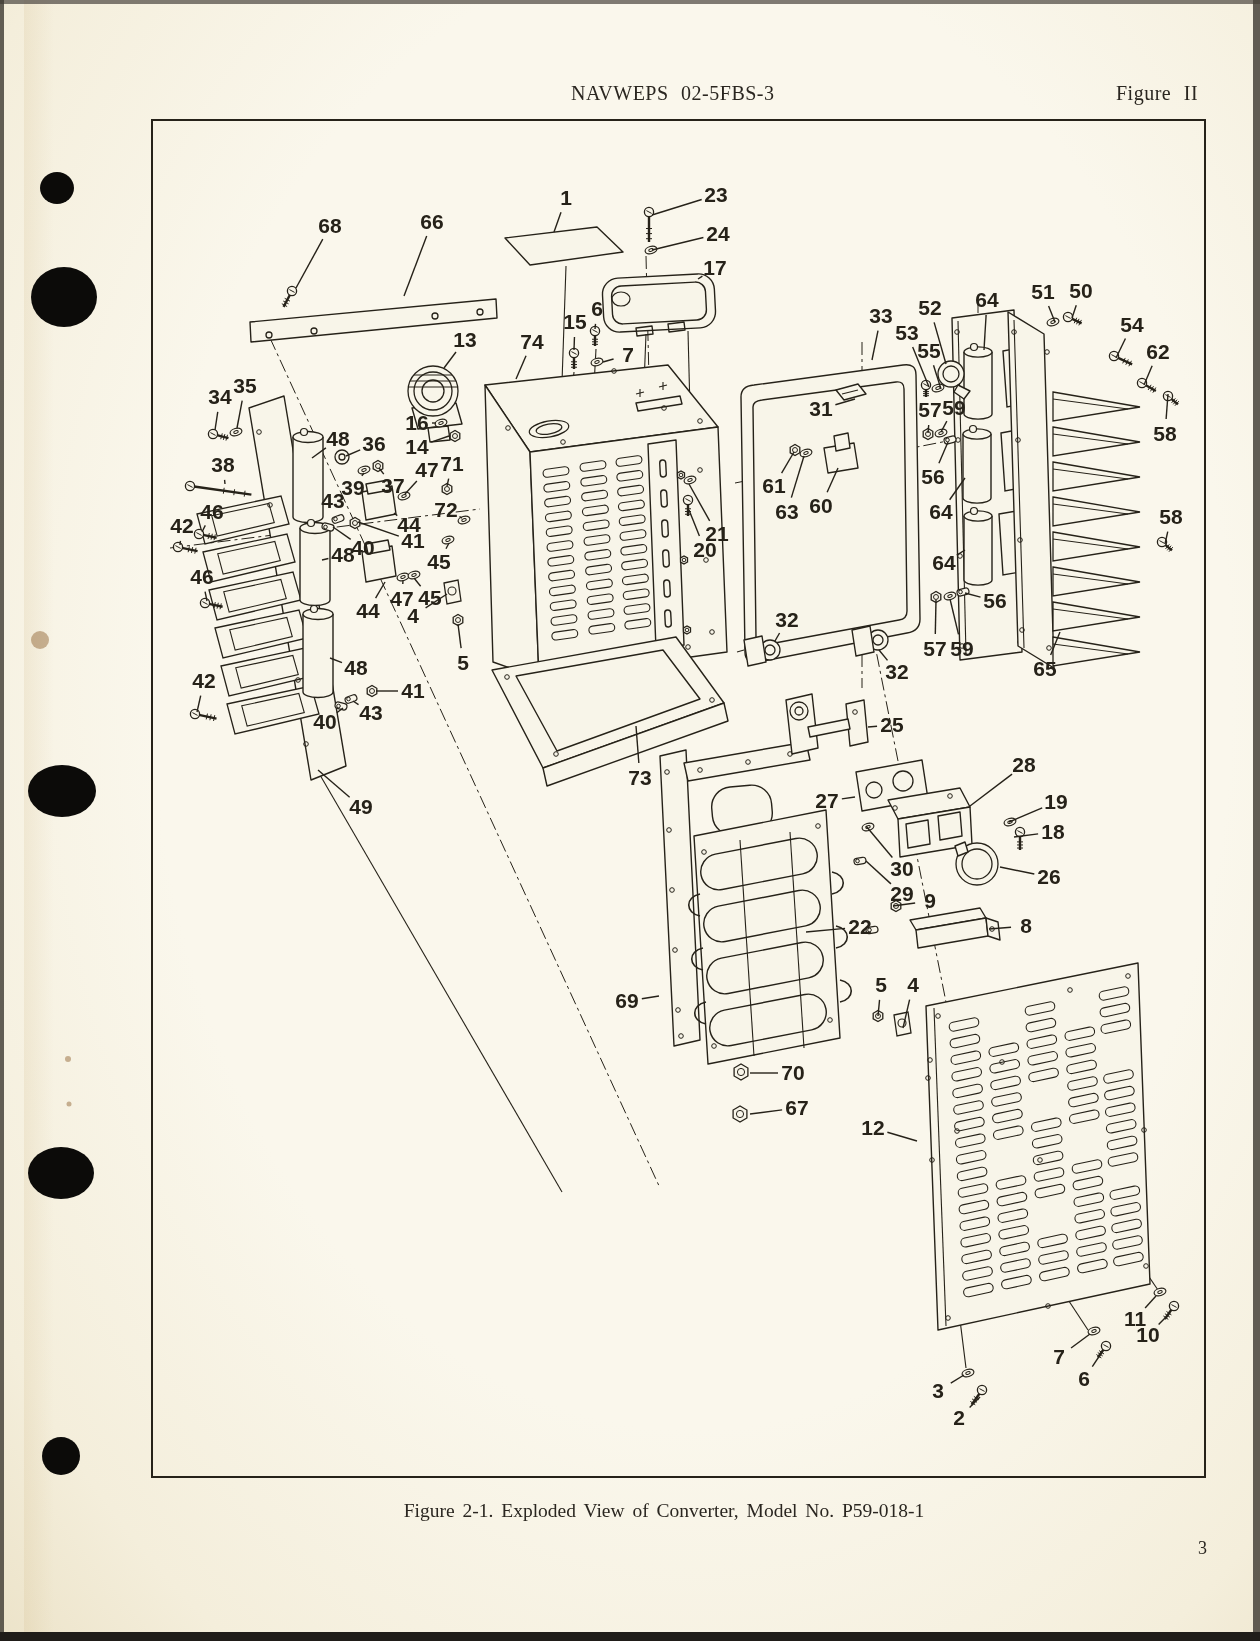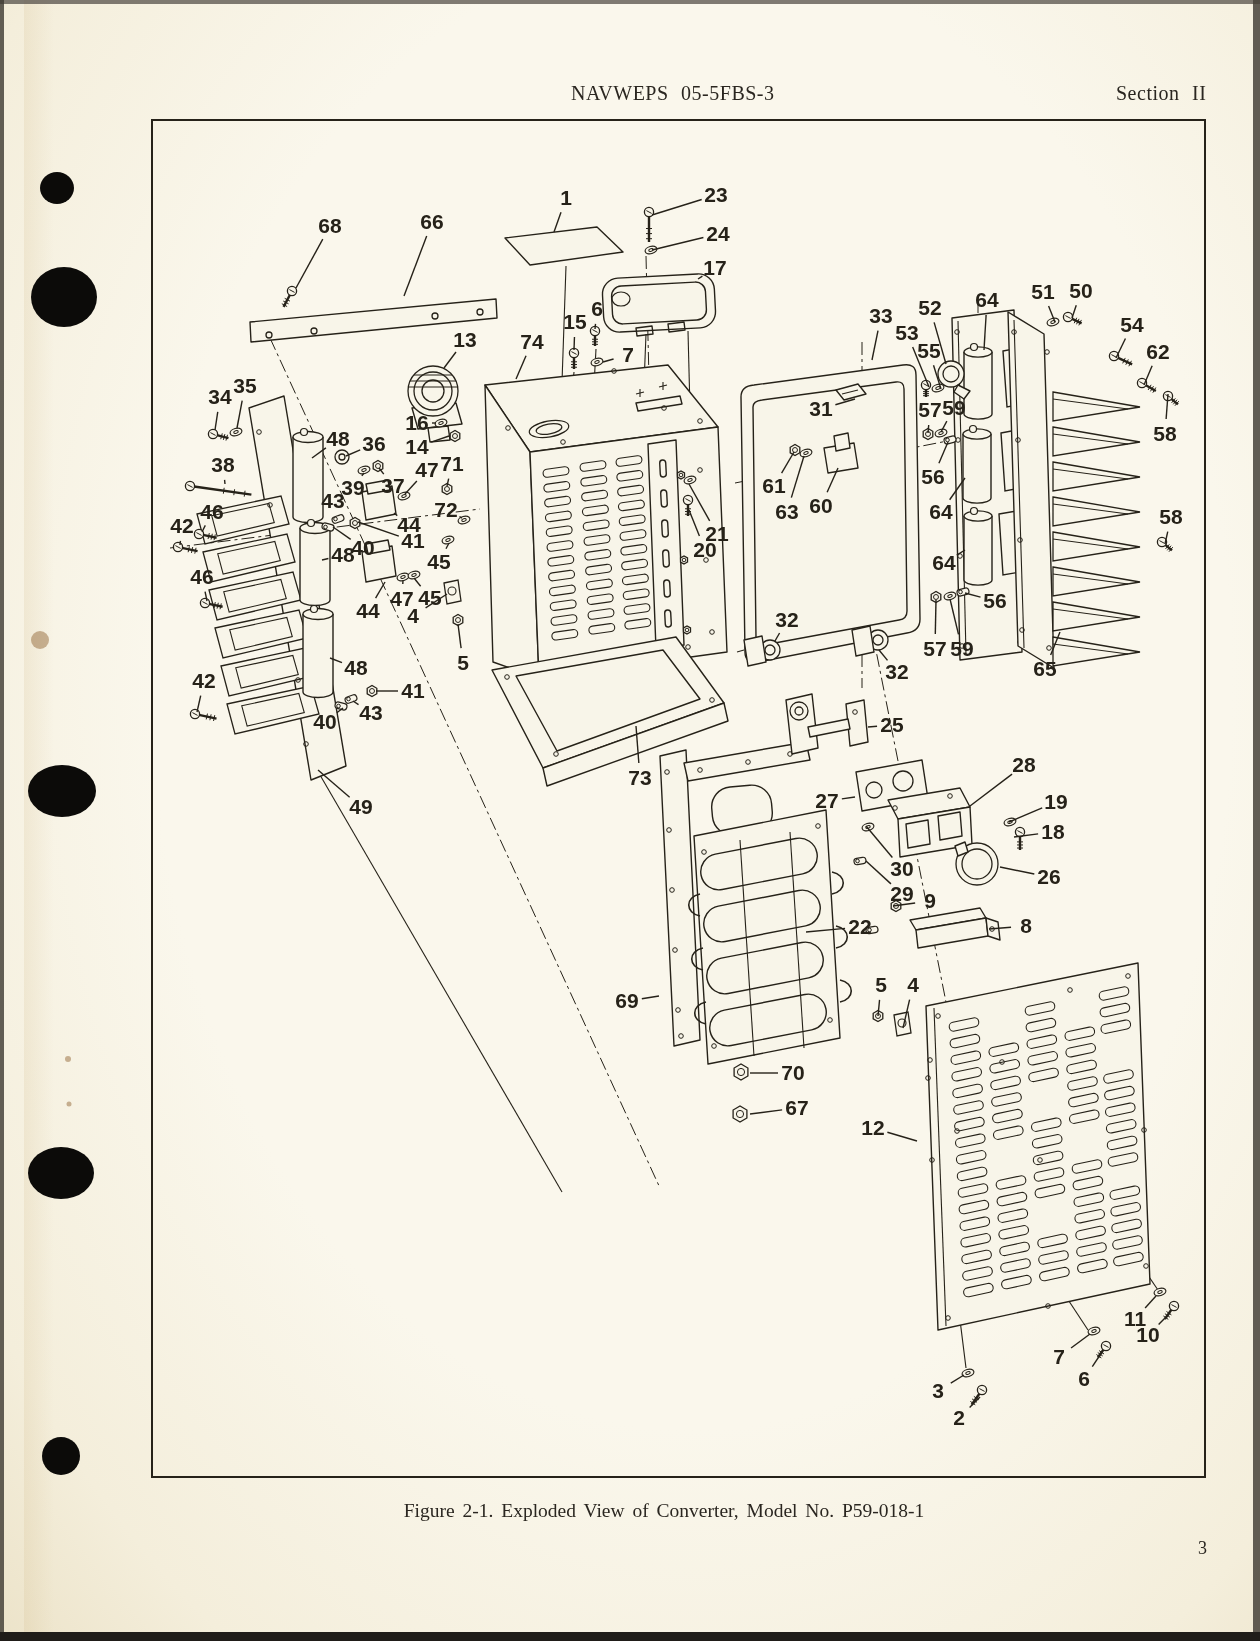--- a/index.html
+++ b/index.html
@@ -21,22 +21,22 @@
   .caption{position:absolute;top:1500px;left:164px;width:1000px;text-align:center;
     font-size:19.5px;word-spacing:3px;}
   .pagenum{position:absolute;top:1538px;left:1198px;font-size:18px;}
   svg{position:absolute;left:0;top:0;}
 </style>
 </head>
 <body>
 
 <div class="page">
   <div class="deckle"></div>
-  <span class="hdr lft">NAVWEPS 05-5FBS-3</span>
-  <span class="hdr rgt">Section II</span>
+  <span class="hdr lft">NAVWEPS 02-5FBS-3</span>
+  <span class="hdr rgt">Figure II</span>
 
   <svg id="fig" width="1260" height="1641" viewBox="0 0 1260 1641">
       <rect x="152" y="120" width="1053" height="1357" fill="none" stroke="#262219" stroke-width="2"></rect>
       <line x1="270" y1="338" x2="660" y2="1188" stroke="#262219" stroke-width="1" stroke-dasharray="13 4 3 4"></line>
       <line x1="320" y1="775" x2="562" y2="1192" stroke="#262219" stroke-width="1.1"></line>
       <line x1="170" y1="548" x2="480" y2="509" stroke="#262219" stroke-width="1" stroke-dasharray="13 4 3 4"></line>
       <line x1="735" y1="483" x2="1008" y2="429" stroke="#262219" stroke-width="1" stroke-dasharray="13 4 3 4"></line>
       <line x1="862" y1="342" x2="862" y2="688" stroke="#262219" stroke-width="1" stroke-dasharray="13 4 3 4"></line>
       <line x1="646" y1="256" x2="650" y2="420" stroke="#262219" stroke-width="1" stroke-dasharray="13 4 3 4"></line>
       <line x1="858" y1="560" x2="946" y2="1002" stroke="#262219" stroke-width="1" stroke-dasharray="13 4 3 4"></line>

